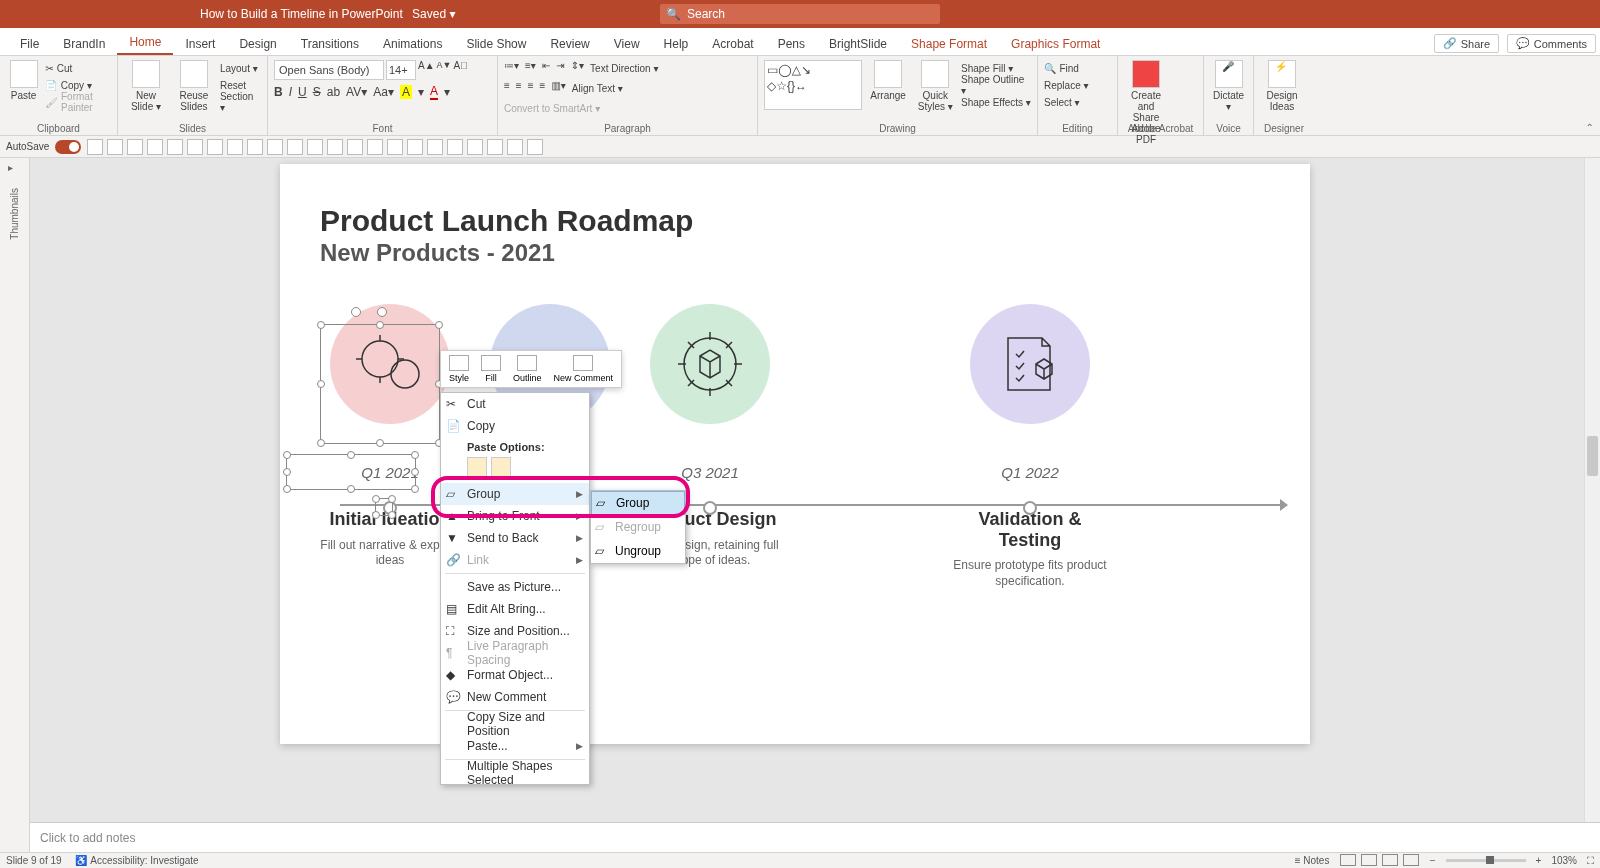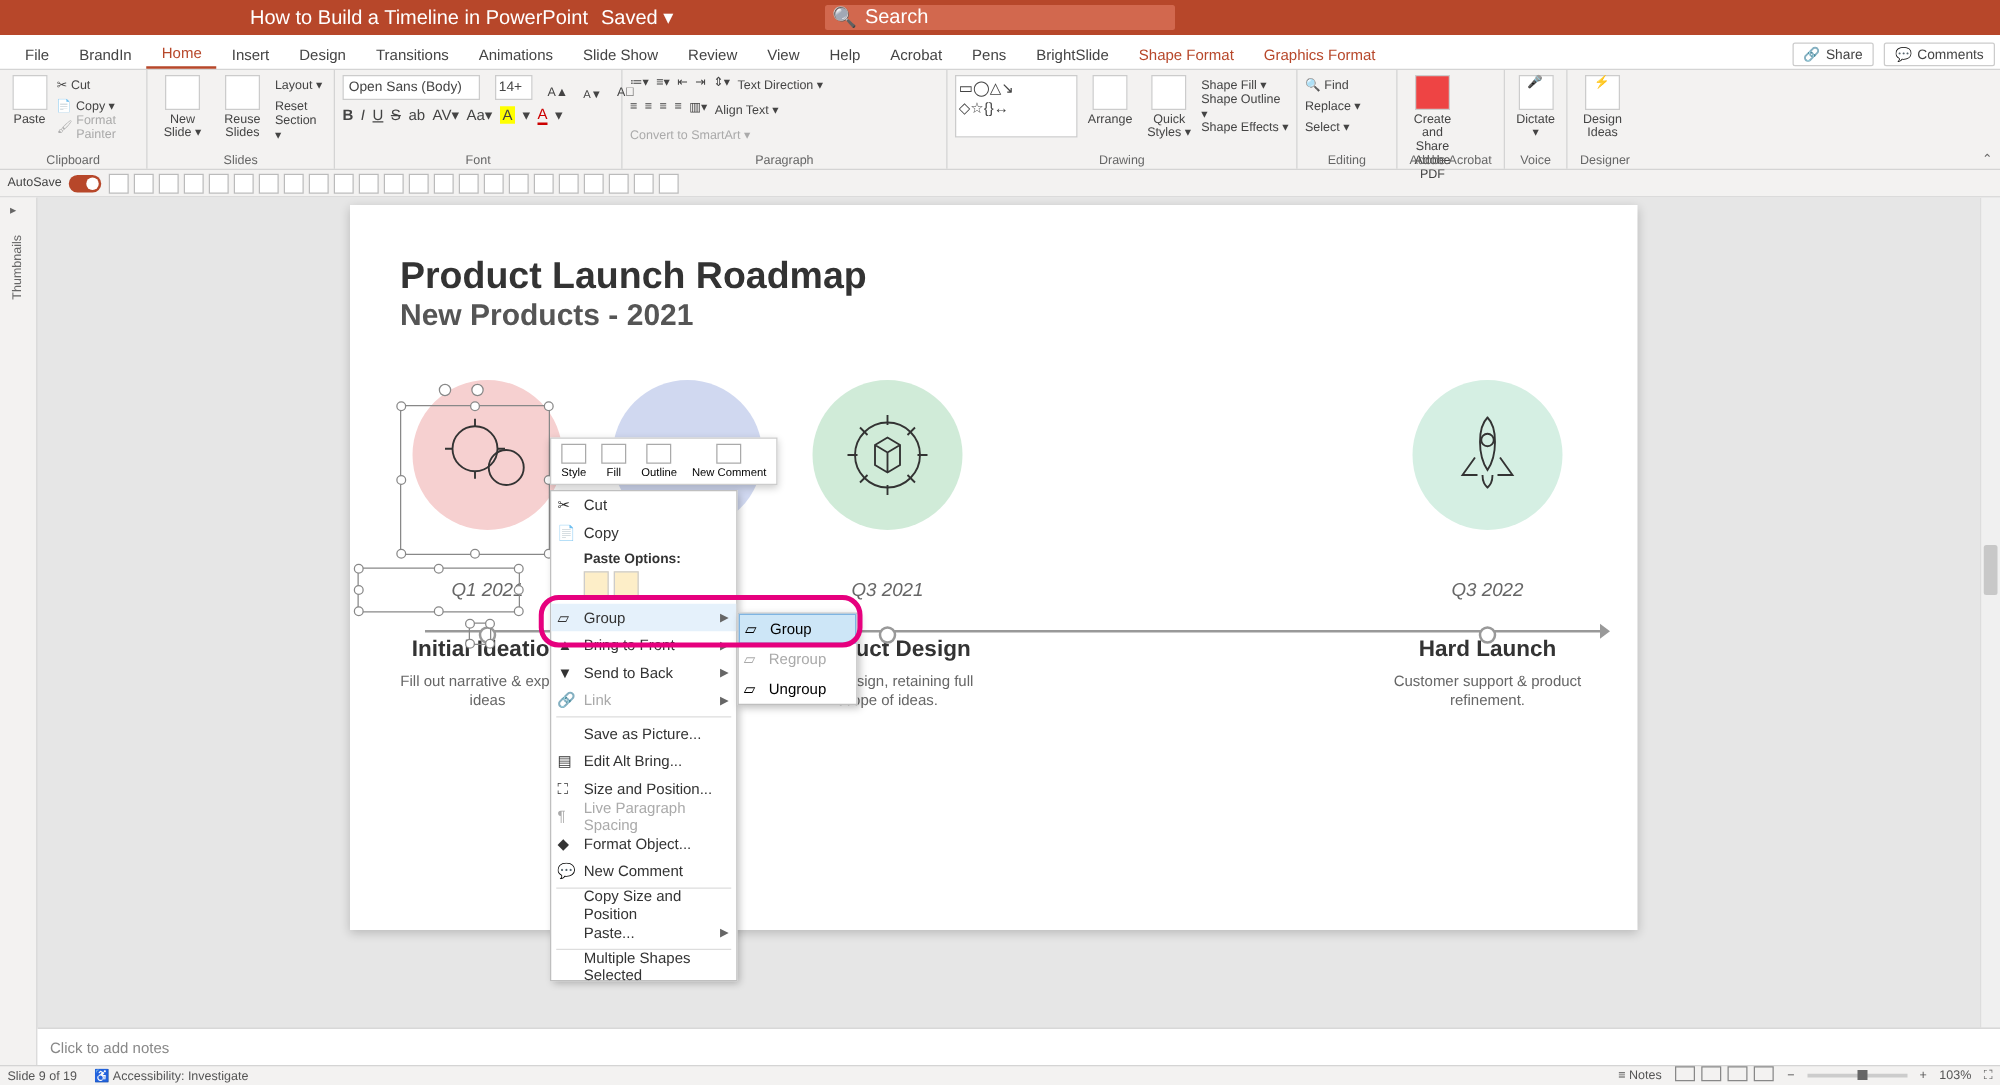--- a/index.html
+++ b/index.html
@@ -1,19 +1,19 @@
 <!DOCTYPE html>
 <html><head>
 <meta charset="utf-8">
 <style>
 * { margin:0; padding:0; box-sizing:border-box; font-family:"Segoe UI",Arial,sans-serif; }
 body { background:#fff; overflow:hidden; width:1600px; height:868px; position:relative; }
 
 
-.titlebar { height:28px; background:#b7472a; color:#fff; display:flex; align-items:center; font-size:16px; position:relative;padding-left:12px; }
+.titlebar { height:28px; background:#b7472a; color:#fff; display:flex; align-items:center; font-size:12px; position:relative;padding-left:12px; }
 .titlebar .doc-title { position:absolute; left:200px; }
 .titlebar .saved { margin-left:6px; }
 .titlebar .search { position:absolute; left:50%; transform:translateX(-50%); width:280px; height:20px; background:#d2684e; border-radius:2px; display:flex; align-items:center; padding:0 6px; color:#fff; }
 .titlebar .search .ico { margin-right:6px; }
 .titlebar .right { position:absolute; right:0; display:flex; align-items:center; gap:14px; padding-right:10px; }
 .titlebar .winbtn { width:40px; height:28px; display:flex; align-items:center; justify-content:center; }
 .avatar { width:22px; height:22px; border-radius:50%; background:radial-gradient(circle,#888,#555); border:1px solid #fff3; }
 
 
 .ribbon-tabs { height:28px; background:#fff; border-bottom:1px solid #d4d4d4; display:flex; align-items:flex-end; font-size:12px; color:#444; padding-left:8px; }
@@ -202,21 +202,21 @@
         <div class="smallrow">
             <span>Section ▾</span>
           </div>
       </div>
     </div>
     <div class="group-label">Slides</div>
   </div>
 
   <div class="group" style="width:230px">
     <div class="group-body" style="flex-direction:column;gap:4px">
-      <div style="display:flex;gap:12px;align-items:flex-end">
+      <div style="display:flex;gap:2px;align-items:flex-start">
         <div class="font-combo">Open Sans (Body)</div>
         <div class="size-combo">14+</div>
         <span style="font-size:10px">A▲</span>
         <span style="font-size:9px">A▼</span>
         <span>A⃠</span>
       </div>
       <div style="display:flex;gap:6px;align-items:center;font-size:12px">
         <b>B</b>
         <i>I</i>
         <u>U</u>
@@ -404,36 +404,36 @@
               </g>
             </svg>
         </div>
         <div class="tl-dot"></div>
         <div class="tl-date">Q3 2021</div>
         <div class="tl-name">Product Design</div>
         <div class="tl-desc">Early design, retaining full scope of ideas.</div>
       </div>
 
 
-
-      <div class="tl-item" style="left:830px">
-        <div class="tl-circle c-mint">
+      <div class="tl-item" style="left:670px">
+        <div class="tl-circle c-purple">
           <svg width="80" height="80" viewBox="0 0 80 80">
               <g stroke="#333" stroke-width="1.5" fill="none">
-                <path d="M40 10c8 8 8 30 0 42c-8-12-8-34 0-42z"></path>
-                <circle cx="40" cy="28" r="5"></circle>
-                <path d="M30 42l-10 14h12 M50 42l10 14h-12 M36 56c0 6 2 8 4 10c2-2 4-4 4-10"></path>
+                <path d="M18 14h34l8 8v44H18z M52 14v8h8"></path>
+                <path d="M26 30l3 3 5-6 M26 42l3 3 5-6 M26 54l3 3 5-6"></path>
+                <path d="M46 40l8-5 8 5v10l-8 5-8-5z M46 40l8 5 8-5 M54 45v10"></path>
               </g>
             </svg>
         </div>
         <div class="tl-dot"></div>
-        <div class="tl-date">Q3 2022</div>
-        <div class="tl-name">Hard Launch</div>
-        <div class="tl-desc">Customer support &amp; product refinement.</div>
-      </div>
+        <div class="tl-date">Q1 2022</div>
+        <div class="tl-name">Validation &amp; Testing</div>
+        <div class="tl-desc">Ensure prototype fits product specification.</div>
+      </div>
+
 
       <div class="sel-box" style="left:6px;top:290px;width:130px;height:36px">
         <span class="sel-handle" style="left:-4px;top:-4px"></span>
           <span class="sel-handle" style="right:-4px;top:-4px"></span>
         <span class="sel-handle" style="left:-4px;bottom:-4px"></span>
           <span class="sel-handle" style="right:-4px;bottom:-4px"></span>
         <span class="sel-handle" style="left:50%;top:-4px;margin-left:-4px"></span>
         <span class="sel-handle" style="left:50%;bottom:-4px;margin-left:-4px"></span>
         <span class="sel-handle" style="left:-4px;top:50%;margin-top:-4px"></span>
         <span class="sel-handle" style="right:-4px;top:50%;margin-top:-4px"></span>

